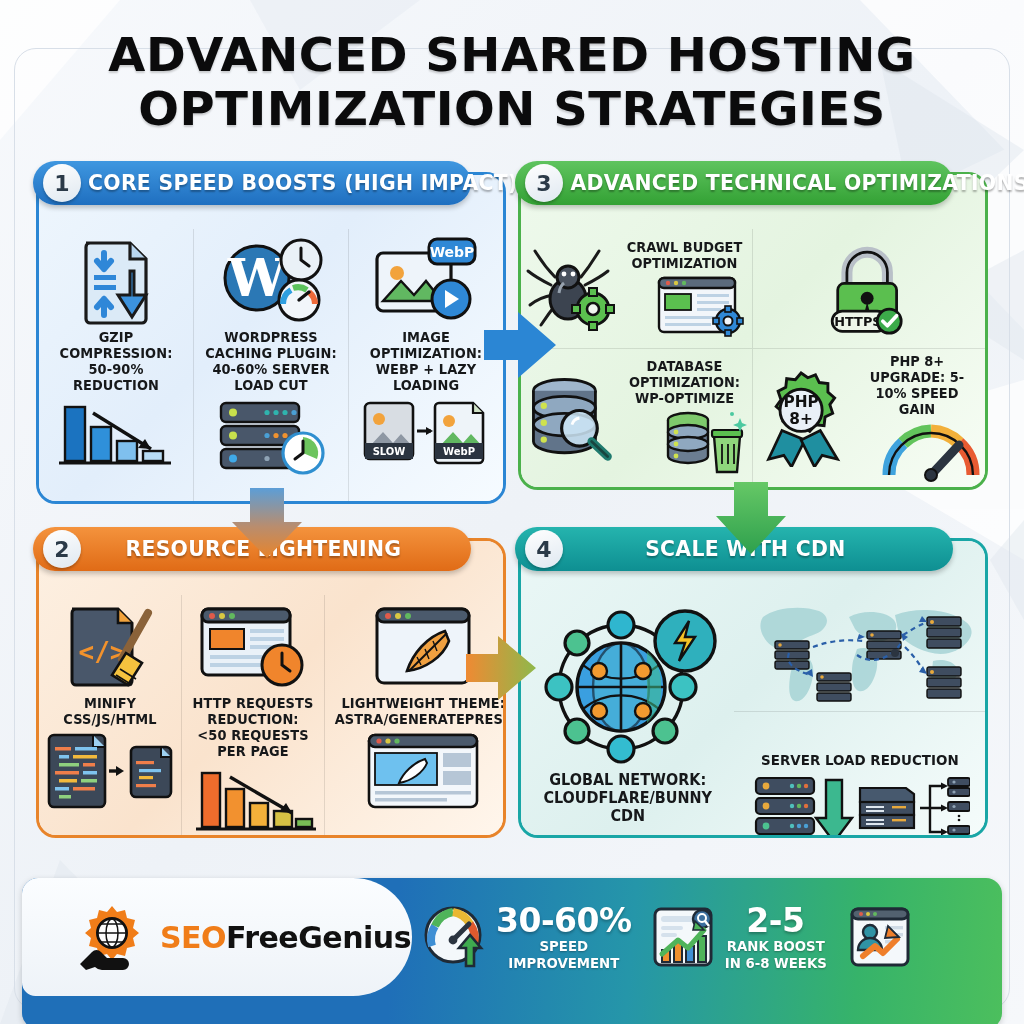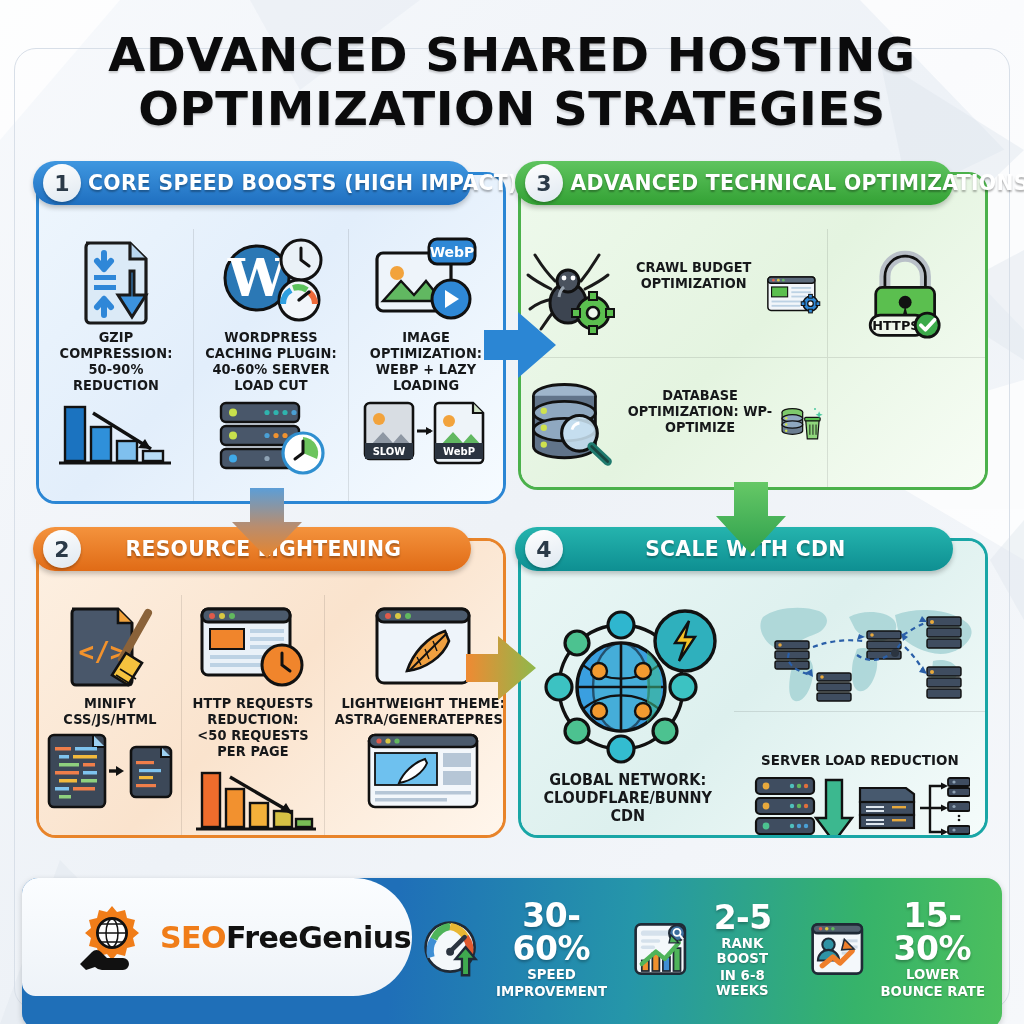--- a/index.html
+++ b/index.html
@@ -137,21 +137,21 @@
   .q-text {
     font-family: "DejaVu Sans", sans-serif;
     font-weight: bold;
     font-size: 13.5px;
     line-height: 16px;
     color: #16181a;
     text-align: center;
     transform: scaleX(0.96);
   }
   .q-art { width: 92px; height: 92px; display: flex; align-items: center; justify-content: center; }
-  .q-col { display: flex; align-items: flex-start; }
+  .q-col { display: flex; flex-direction: column; align-items: flex-end; }
 
   
   .c4 { display: flex; height: 100%; }
   .c4-left { flex: 0 0 46%; display: flex; flex-direction: column; align-items: center; justify-content: center; padding-bottom: 4px; }
   .c4-right { flex: 1; display: flex; flex-direction: column; gap: 40px; }
   .c4-right-top { flex: 1; display: flex; align-items: center; justify-content: center; border-bottom: 1px solid rgba(0,0,0,0.10); }
   .c4-right-bot { flex: 1; display: flex; flex-direction: column; align-items: center; justify-content: center; }
   .c4-label {
     font-family: "DejaVu Sans", sans-serif;
     font-weight: bold; font-size: 15px; line-height: 18px;
@@ -187,21 +187,21 @@
     padding-left: 54px;
   }
   .logo-text {
     font-family: "DejaVu Sans", sans-serif;
     font-weight: bold;
     font-size: 30px;
     color: #111;
     letter-spacing: -0.5px;
   }
   .logo-text .seo { color: #f07d19; }
-  .stats { position: absolute; left: 390px; top: 12px; right: 0; height: 118px;
+  .stats { position: absolute; left: 390px; top: 0; right: 0; height: 118px;
            display: flex; align-items: center; }
   .stat { display: flex; align-items: center; gap: 8px; padding: 0 10px; }
   .stat-txt { text-align: center; }
   .stat-big {
     font-family: "DejaVu Sans", sans-serif;
     font-weight: bold; font-size: 33px; color: #fff; line-height: 33px;
     text-shadow: 0 2px 3px rgba(0,0,0,0.28);
     letter-spacing: -0.5px;
   }
   .stat-sub {
@@ -600,20 +600,42 @@
               </g>
             <g fill="#4cc9a0">
                 <path d="M78 10 l2 5 l5 2 l-5 2 l-2 5 l-2 -5 l-5 -2 l5 -2z"></path>
                 <circle cx="70" cy="6" r="2"></circle>
               </g>
           </svg>
         </div>
       </div>
 
       <div class="q">
+        <div class="q-art">
+          <svg width="96" height="98" viewBox="0 0 96 98">
+            <path d="M26 62 L12 92 l16 -4 l8 12 l14 -28z" fill="#1f8fa0" stroke="#111" stroke-width="2.8"></path>
+            <path d="M66 62 L84 92 l-16 -4 l-8 12 l-14 -28z" fill="#1f8fa0" stroke="#111" stroke-width="2.8"></path>
+            <path d="M46 2 l7 5 l8 -3 l4 8 l9 1 l0 9 l7 6 l-5 7 l3 9 l-8 4 l-1 9 l-9 -1 l-6 7 l-7 -5 l-8 3 l-4 -8 l-9 -1 l0 -9 l-7 -6 l5 -7 l-3 -9 l8 -4 l1 -9 l9 1z" fill="#5bbf4f" stroke="#111" stroke-width="3"></path>
+            <circle cx="46" cy="41" r="22" fill="#e9f0f7" stroke="#111" stroke-width="3"></circle>
+            <text x="46" y="38" font-family="DejaVu Sans, sans-serif" font-size="16" font-weight="bold" fill="#111" text-anchor="middle">PHP</text>
+            <text x="46" y="55" font-family="DejaVu Sans, sans-serif" font-size="16" font-weight="bold" fill="#111" text-anchor="middle">8+</text>
+          </svg>
+        </div>
+        <div class="q-col">
+          <div class="q-text">PHP 8+ UPGRADE: 5-10% SPEED GAIN</div>
+          <svg width="100" height="62" viewBox="0 0 100 62" style="margin-top:4px">
+            <path d="M8 54 A42 42 0 0 1 22 22" stroke="#3fa3dd" stroke-width="13" fill="none"></path>
+            <path d="M22 22 A42 42 0 0 1 50 10" stroke="#62c45c" stroke-width="13" fill="none"></path>
+            <path d="M50 10 A42 42 0 0 1 78 22" stroke="#f2b03a" stroke-width="13" fill="none"></path>
+            <path d="M78 22 A42 42 0 0 1 92 54" stroke="#e85b32" stroke-width="13" fill="none"></path>
+            <path d="M8 54 A42 42 0 0 1 92 54" stroke="#111" stroke-width="2.4" fill="none"></path>
+            <path d="M50 54 L78 24" stroke="#2b3440" stroke-width="9" stroke-linecap="round"></path>
+            <circle cx="50" cy="54" r="6" fill="#2b3440" stroke="#111" stroke-width="2"></circle>
+          </svg>
+        </div>
       </div>
     </div>
   </div>
   <div class="band">
     <div class="num-badge">3</div>
     <div class="band-title">ADVANCED TECHNICAL OPTIMIZATIONS</div>
   </div>
 </section>
 
 <section class="card" id="card4">
@@ -888,20 +910,15 @@
         <circle cx="21" cy="26" r="7" fill="#2f93a5" stroke="#1f2a36" stroke-width="2.4"></circle>
         <path d="M9 44 a12 12 0 0 1 24 0z" fill="#2f93a5" stroke="#1f2a36" stroke-width="2.4"></path>
         <g fill="#cfdbe6">
             <rect x="36" y="20" width="18" height="3.4"></rect>
             <rect x="36" y="27" width="18" height="3.4"></rect>
             <rect x="36" y="34" width="12" height="3.4"></rect>
           </g>
         <path d="M14 50 L26 40 L34 47 L48 33" stroke="#ef7f2b" stroke-width="6" fill="none" stroke-linecap="round" stroke-linejoin="round"></path>
         <path d="M50 31 l-14 1 l3 -12z" fill="#ef7f2b" stroke="#1f2a36" stroke-width="1.8"></path>
       </svg>
-      <div class="stat-txt">
-        <div class="stat-big">15-30%</div>
-        <div class="stat-sub">LOWER</div>
-        <div class="stat-sub">BOUNCE RATE</div>
-      </div>
     </div>
   </div>
 </footer>
 
 </body></html>

